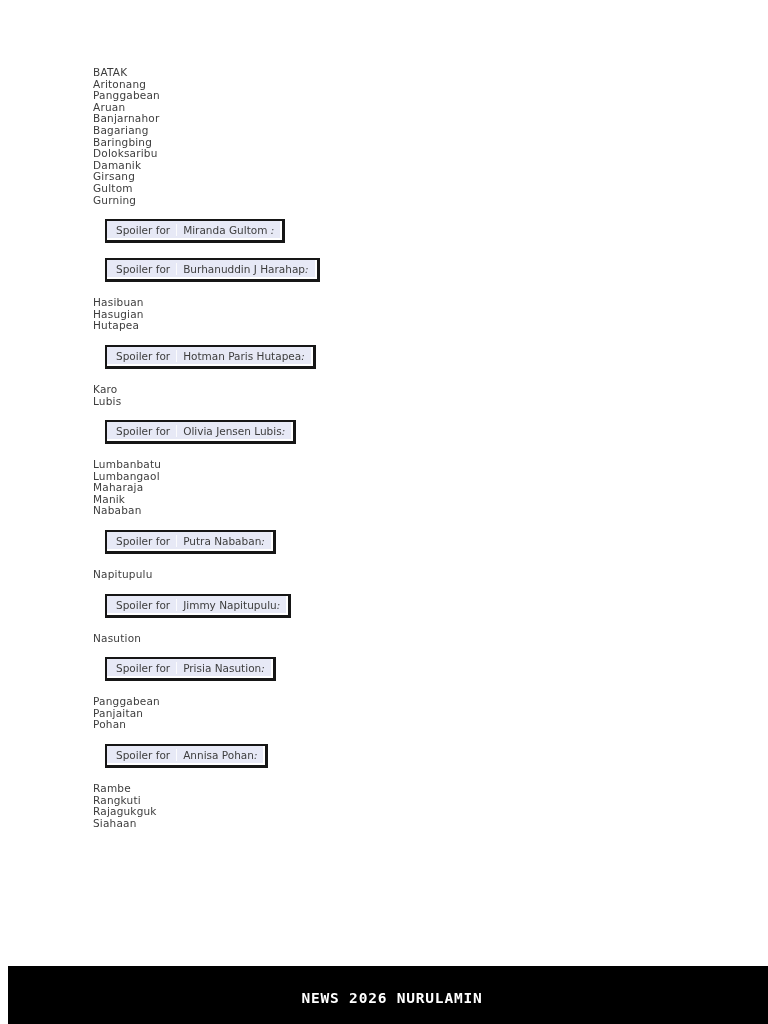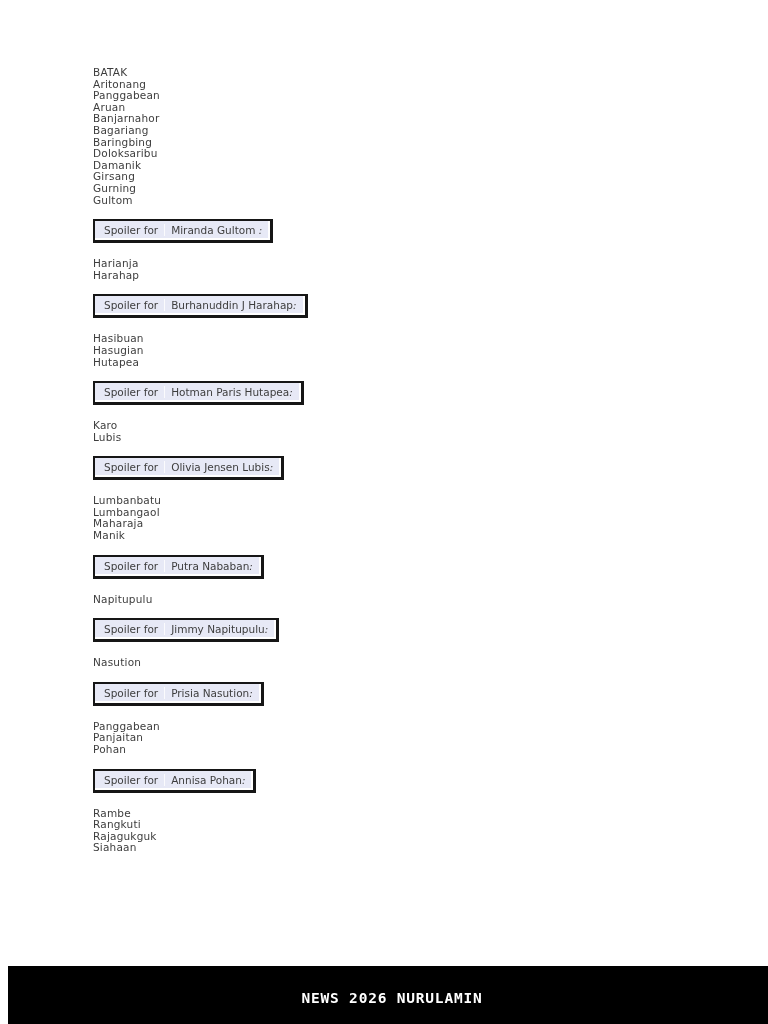--- a/index.html
+++ b/index.html
@@ -30,20 +30,21 @@
     border: 2px solid var(--spoiler-border, #161616);
     border-right-width: 3px;
     border-bottom-width: 3px;
     box-shadow: inset -2px -2px 0 #ffffff;
     padding: 3px 8px 4px 9px;
     font-family: "DejaVu Sans", sans-serif;
     font-size: 10.5px;
     color: #3d3d3d;
     cursor: pointer;
     min-height: 24px;
+    margin-left: 12px;
   }
   .sp-prefix { white-space: pre; }
   .sp-name {
     border-left: 1px solid #fbfbfd;
     margin-left: 6px;
     padding-left: 6px;
     white-space: pre;
   }
   .sp-colon { font-style: italic; white-space: pre; }
   .footer-bar {
@@ -73,37 +74,33 @@
         <div class="name-line">BATAK</div>
         <div class="name-line">Aritonang</div>
         <div class="name-line">Panggabean</div>
         <div class="name-line">Aruan</div>
         <div class="name-line">Banjarnahor</div>
         <div class="name-line">Bagariang</div>
         <div class="name-line">Baringbing</div>
         <div class="name-line">Doloksaribu</div>
         <div class="name-line">Damanik</div>
         <div class="name-line">Girsang</div>
+        <div class="name-line">Gultom</div>
         <div class="name-line">Gurning</div>
-        <div class="name-line">Gultom</div>
       </div>
     <div class="spoiler-row">
       <button class="spoiler-btn">
           <span class="sp-prefix">Spoiler for</span>
           <span class="sp-name">Miranda Gultom</span>
           <span class="sp-colon"> :</span>
         </button>
     </div>
   </div>
 
   <div class="section">
-    <div class="names">
-        <div class="name-line">Harianja</div>
-        <div class="name-line">Harahap</div>
-      </div>
     <div class="spoiler-row">
       <button class="spoiler-btn">
           <span class="sp-prefix">Spoiler for</span>
           <span class="sp-name">Burhanuddin J Harahap</span>
           <span class="sp-colon">:</span>
         </button>
     </div>
   </div>
 
   <div class="section">
@@ -134,20 +131,21 @@
         </button>
     </div>
   </div>
 
   <div class="section">
     <div class="names">
         <div class="name-line">Lumbanbatu</div>
         <div class="name-line">Lumbangaol</div>
         <div class="name-line">Maharaja</div>
         <div class="name-line">Manik</div>
+        <div class="name-line">Nababan</div>
       </div>
     <div class="spoiler-row">
       <button class="spoiler-btn">
           <span class="sp-prefix">Spoiler for</span>
           <span class="sp-name">Putra Nababan</span>
           <span class="sp-colon">:</span>
         </button>
     </div>
   </div>
 

